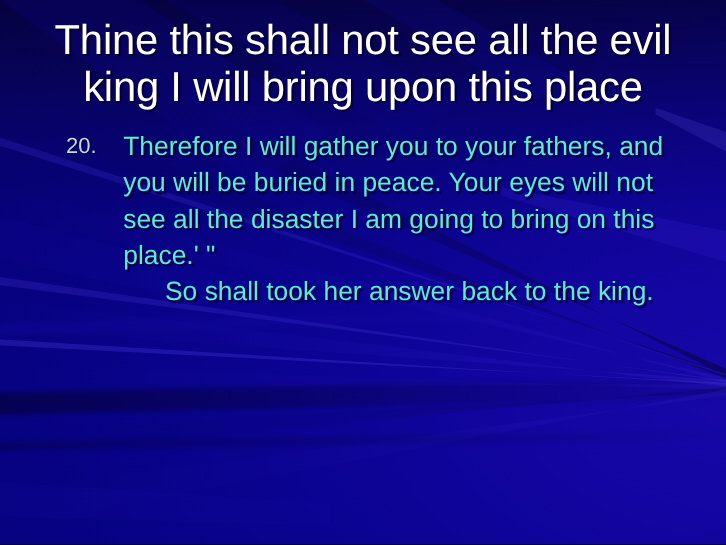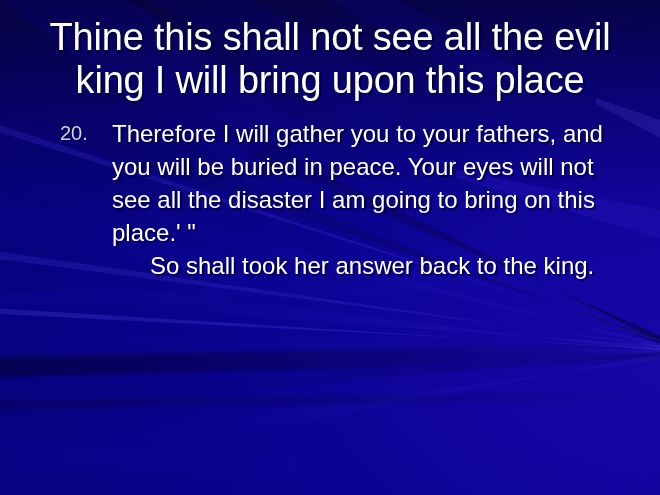--- a/index.html
+++ b/index.html
@@ -110,21 +110,21 @@
   .para-num {
     flex: 0 0 auto;
     width: 52px;
     color: #c6d7e6;
     font-size: 20px;
     line-height: 33px;
     text-shadow: 1px 1px 1px rgba(3,1,40,0.8);
   }
   .para-text {
     flex: 1 1 auto;
-    color: #ffffff;
+    color: #5eead4;
     font-size: 24px;
     line-height: 33px;
     text-shadow: 2px 2px 1px rgba(3,1,40,0.85);
     max-width: 530px;
   }
   .para-text .tail {
     display: block;
     text-indent: 38px;
   }
 </style>

